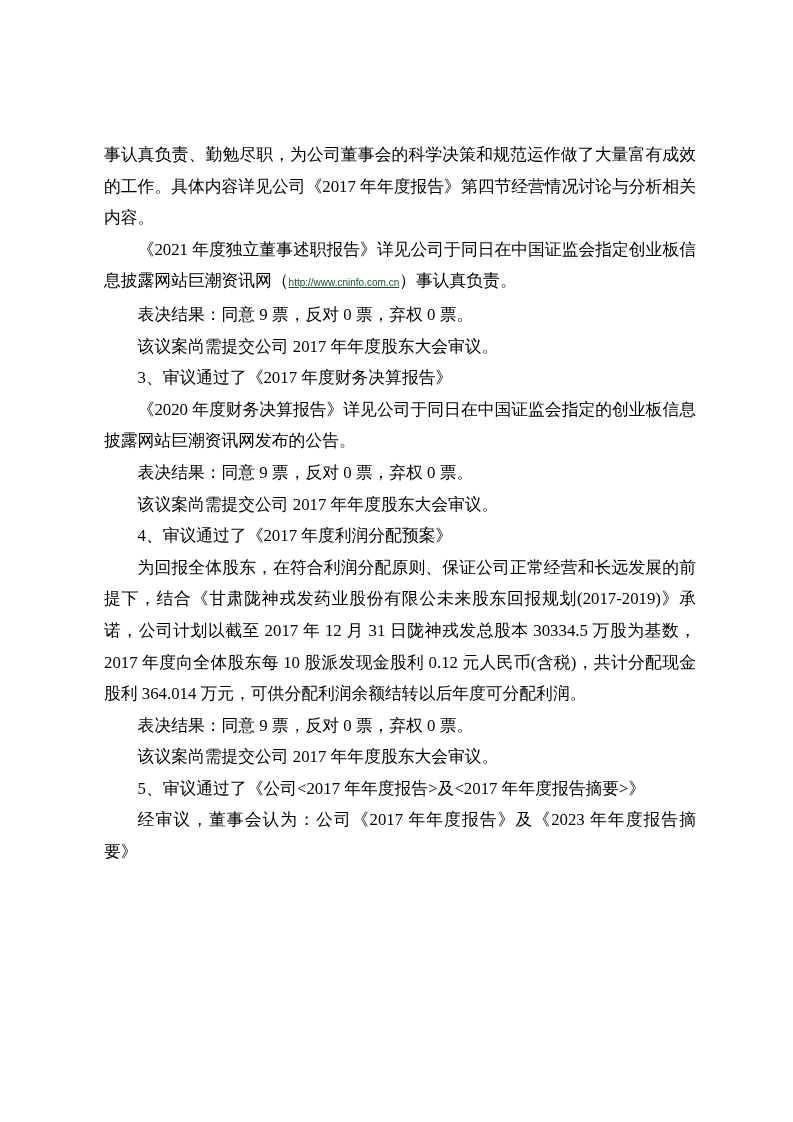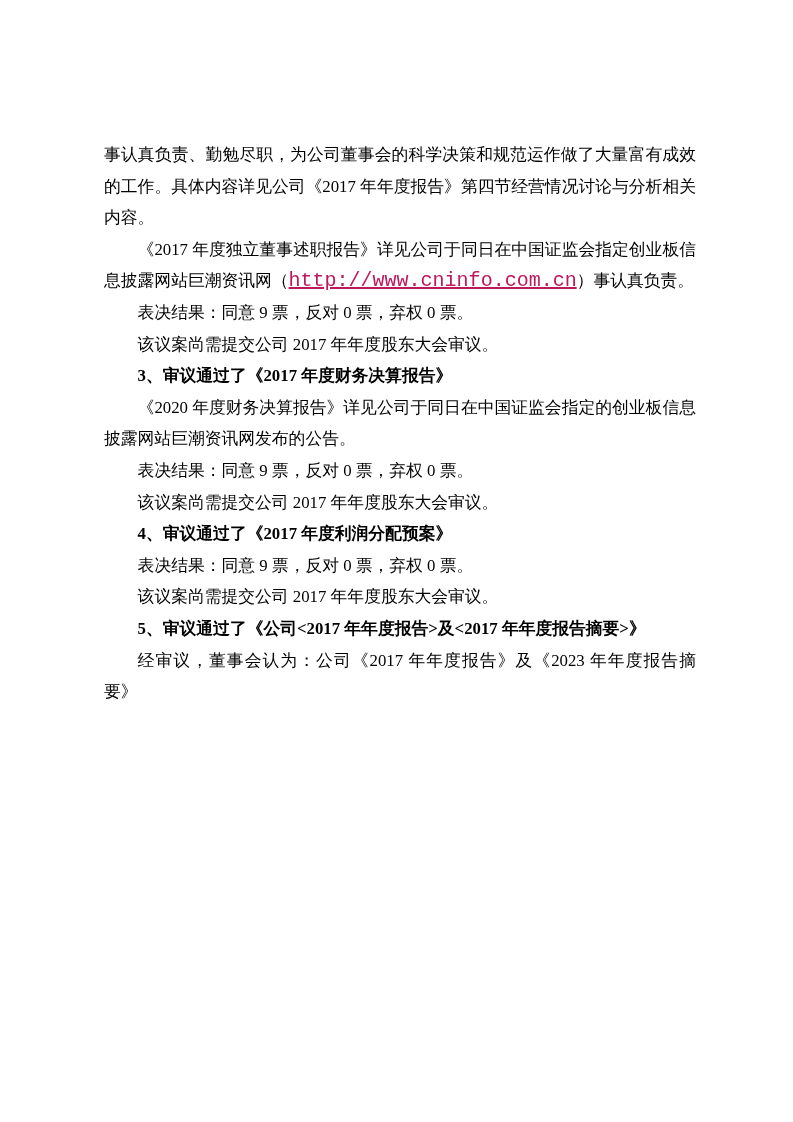--- a/index.html
+++ b/index.html
@@ -27,43 +27,44 @@
     text-align: justify;
   }
   .content p {
     margin: 0;
     padding: 0;
   }
   .content p.indent {
     text-indent: 33.6px;
   }
   .content p.heading {
-    font-weight: bold;
+    font-weight: normal;
   }
   a.doclink {
-    color: #be185d;
+    color: #14532d;
     text-decoration: underline;
-    font-family: Liberation Mono, monospace;
-    font-size: 20px;
+    font-family: Liberation Sans, sans-serif;
+    font-size: 10px;
     letter-spacing: 0;
     cursor: pointer;
   }
 </style>
 </head>
 <body>
 
 <div class="page">
   <div class="content">
       <p class="">事认真负责、勤勉尽职，为公司董事会的科学决策和规范运作做了大量富有成效的工作。具体内容详见公司《2017 年年度报告》第四节经营情况讨论与分析相关内容。</p>
-      <p class="indent"><span>《2017 年度独立董事述职报告》详见公司于同日在中国证监会指定创业板信息披露网站巨潮资讯网（</span><a class="doclink">http://www.cninfo.com.cn</a><span>）事认真负责。</span></p>
+      <p class="indent"><span>《2021 年度独立董事述职报告》详见公司于同日在中国证监会指定创业板信息披露网站巨潮资讯网（</span><a class="doclink">http://www.cninfo.com.cn</a><span>）事认真负责。</span></p>
       <p class="indent">表决结果：同意 9 票，反对 0 票，弃权 0 票。</p>
       <p class="indent">该议案尚需提交公司 2017 年年度股东大会审议。</p>
       <p class="heading indent">3、审议通过了《2017 年度财务决算报告》</p>
       <p class="indent">《2020 年度财务决算报告》详见公司于同日在中国证监会指定的创业板信息披露网站巨潮资讯网发布的公告。</p>
       <p class="indent">表决结果：同意 9 票，反对 0 票，弃权 0 票。</p>
       <p class="indent">该议案尚需提交公司 2017 年年度股东大会审议。</p>
       <p class="heading indent">4、审议通过了《2017 年度利润分配预案》</p>
+      <p class="indent">为回报全体股东，在符合利润分配原则、保证公司正常经营和长远发展的前提下，结合《甘肃陇神戎发药业股份有限公未来股东回报规划(2017-2019)》承诺，公司计划以截至 2017 年 12 月 31 日陇神戎发总股本 30334.5 万股为基数，2017 年度向全体股东每 10 股派发现金股利 0.12 元人民币(含税)，共计分配现金股利 364.014 万元，可供分配利润余额结转以后年度可分配利润。</p>
       <p class="indent">表决结果：同意 9 票，反对 0 票，弃权 0 票。</p>
       <p class="indent">该议案尚需提交公司 2017 年年度股东大会审议。</p>
       <p class="heading indent">5、审议通过了《公司&lt;2017 年年度报告&gt;及&lt;2017 年年度报告摘要&gt;》</p>
       <p class="indent">经审议，董事会认为：公司《2017 年年度报告》及《2023 年年度报告摘要》</p>
     </div>
 </div>
 
 </body></html>

